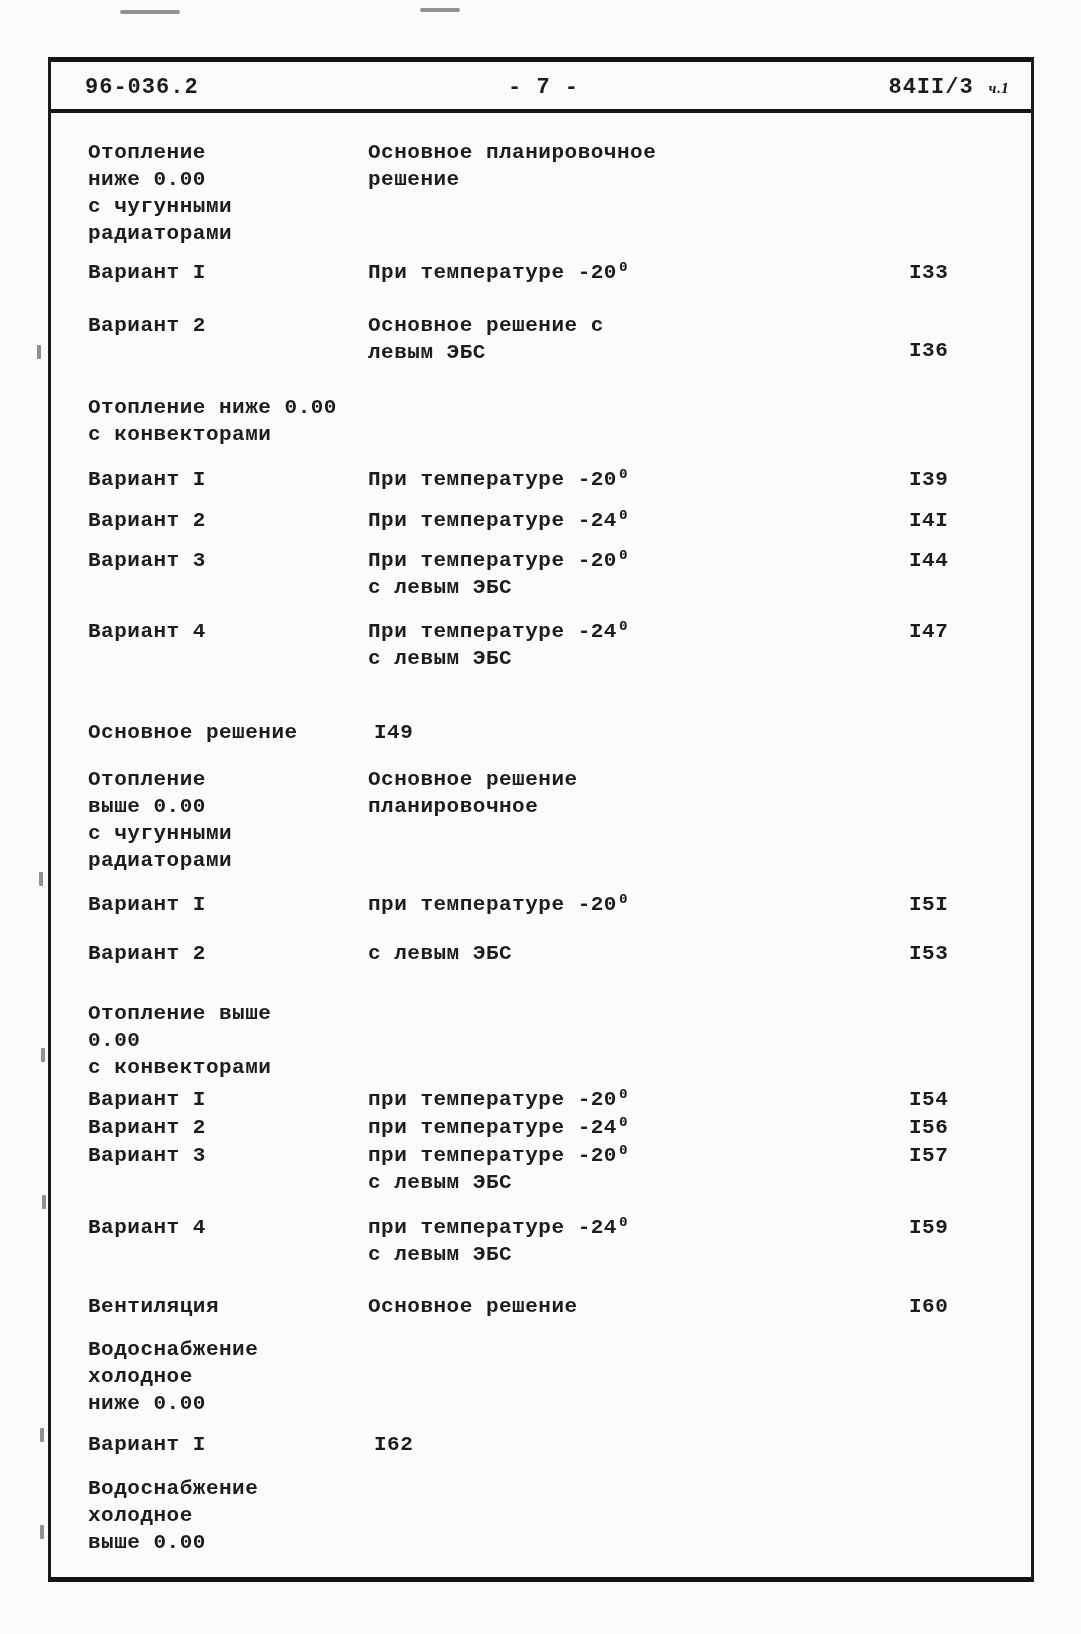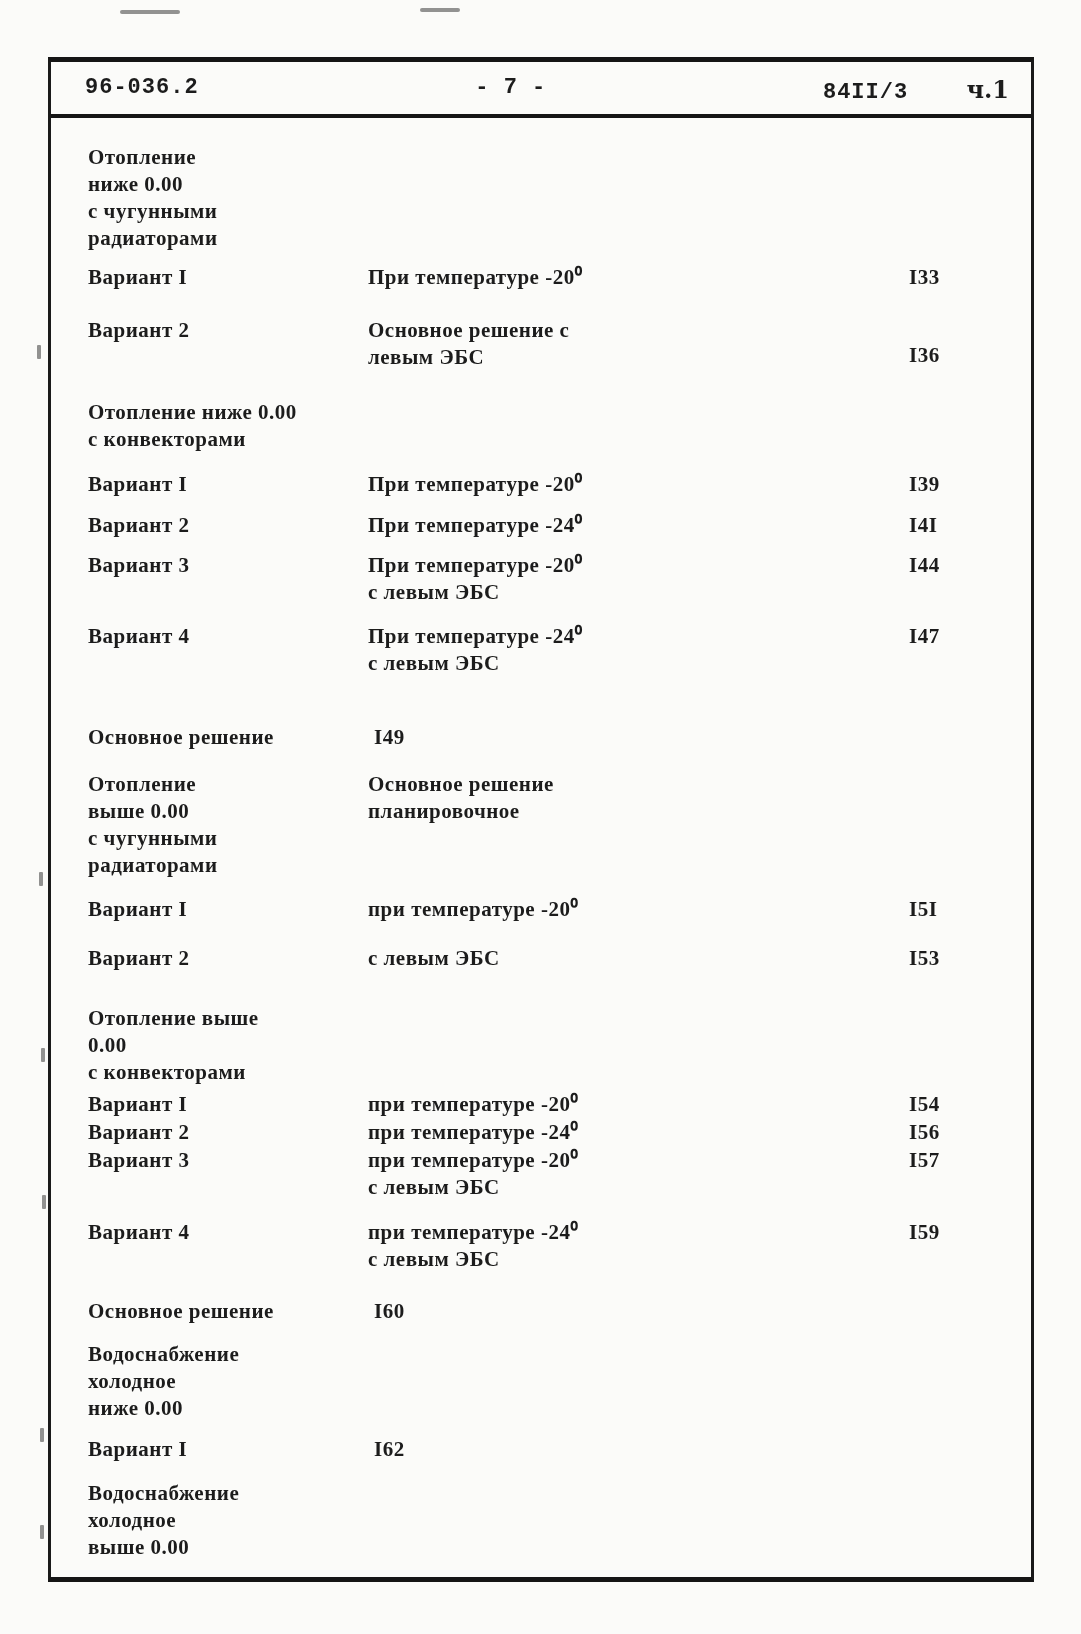--- a/index.html
+++ b/index.html
@@ -28,32 +28,31 @@
     justify-content:space-between;
     align-items:flex-start;
     padding:13px 22px 9px 34px;
     border-bottom:4px solid #151515;
     font-size:22px;
     letter-spacing:1px;
   }
   .hdr .code-wrap{white-space:nowrap;}
   .hand{
     font-family:"DejaVu Serif",serif;
-    font-size:24px;
+    font-style:italic;
+    font-size:12px;
     letter-spacing:0;
-    margin-left:44px;
   }
   .content{
     padding:0 0 0 37px;
   }
   .row{
     display:grid;
     grid-template-columns:280px 535px 1fr;
     align-items:start;
-    font-family:Liberation Serif, serif;
   }
   .cell{
     white-space:pre-line;
     font-size:21px;
     line-height:27px;
     letter-spacing:0.5px;
   }
   .cell.pg{padding-left:6px;}
   .off1{padding-top:27px;}
   .offhalf{padding-top:25px;}
@@ -91,20 +90,22 @@
       <span class="code-wrap"><span>84II/3</span> <span class="hand">ч.1</span></span>
     </div>
 
     <div class="content">
 
       <div class="row" style="margin-top:26px">
         <div class="cell">Отопление
 ниже 0.00
 с чугунными
 радиаторами</div>
+        <div class="cell">Основное планировочное
+решение</div>
         <div class="cell pg"></div>
       </div>
 
       <div class="row" style="margin-top:12px">
         <div class="cell">Вариант I</div>
         <div class="cell">При температуре -20⁰</div>
         <div class="cell pg">I33</div>
       </div>
 
       <div class="row" style="margin-top:26px">
@@ -200,20 +201,21 @@
       </div>
 
       <div class="row" style="margin-top:18px">
         <div class="cell">Вариант 4</div>
         <div class="cell">при температуре -24⁰
 с левым ЭБС</div>
         <div class="cell pg">I59</div>
       </div>
 
       <div class="row" style="margin-top:25px">
+        <div class="cell">Вентиляция</div>
         <div class="cell">Основное решение</div>
         <div class="cell pg">I60</div>
       </div>
 
       <div class="row" style="margin-top:16px">
         <div class="cell">Водоснабжение
 холодное
 ниже 0.00</div>
         <div class="cell"></div>
         <div class="cell pg"></div>

